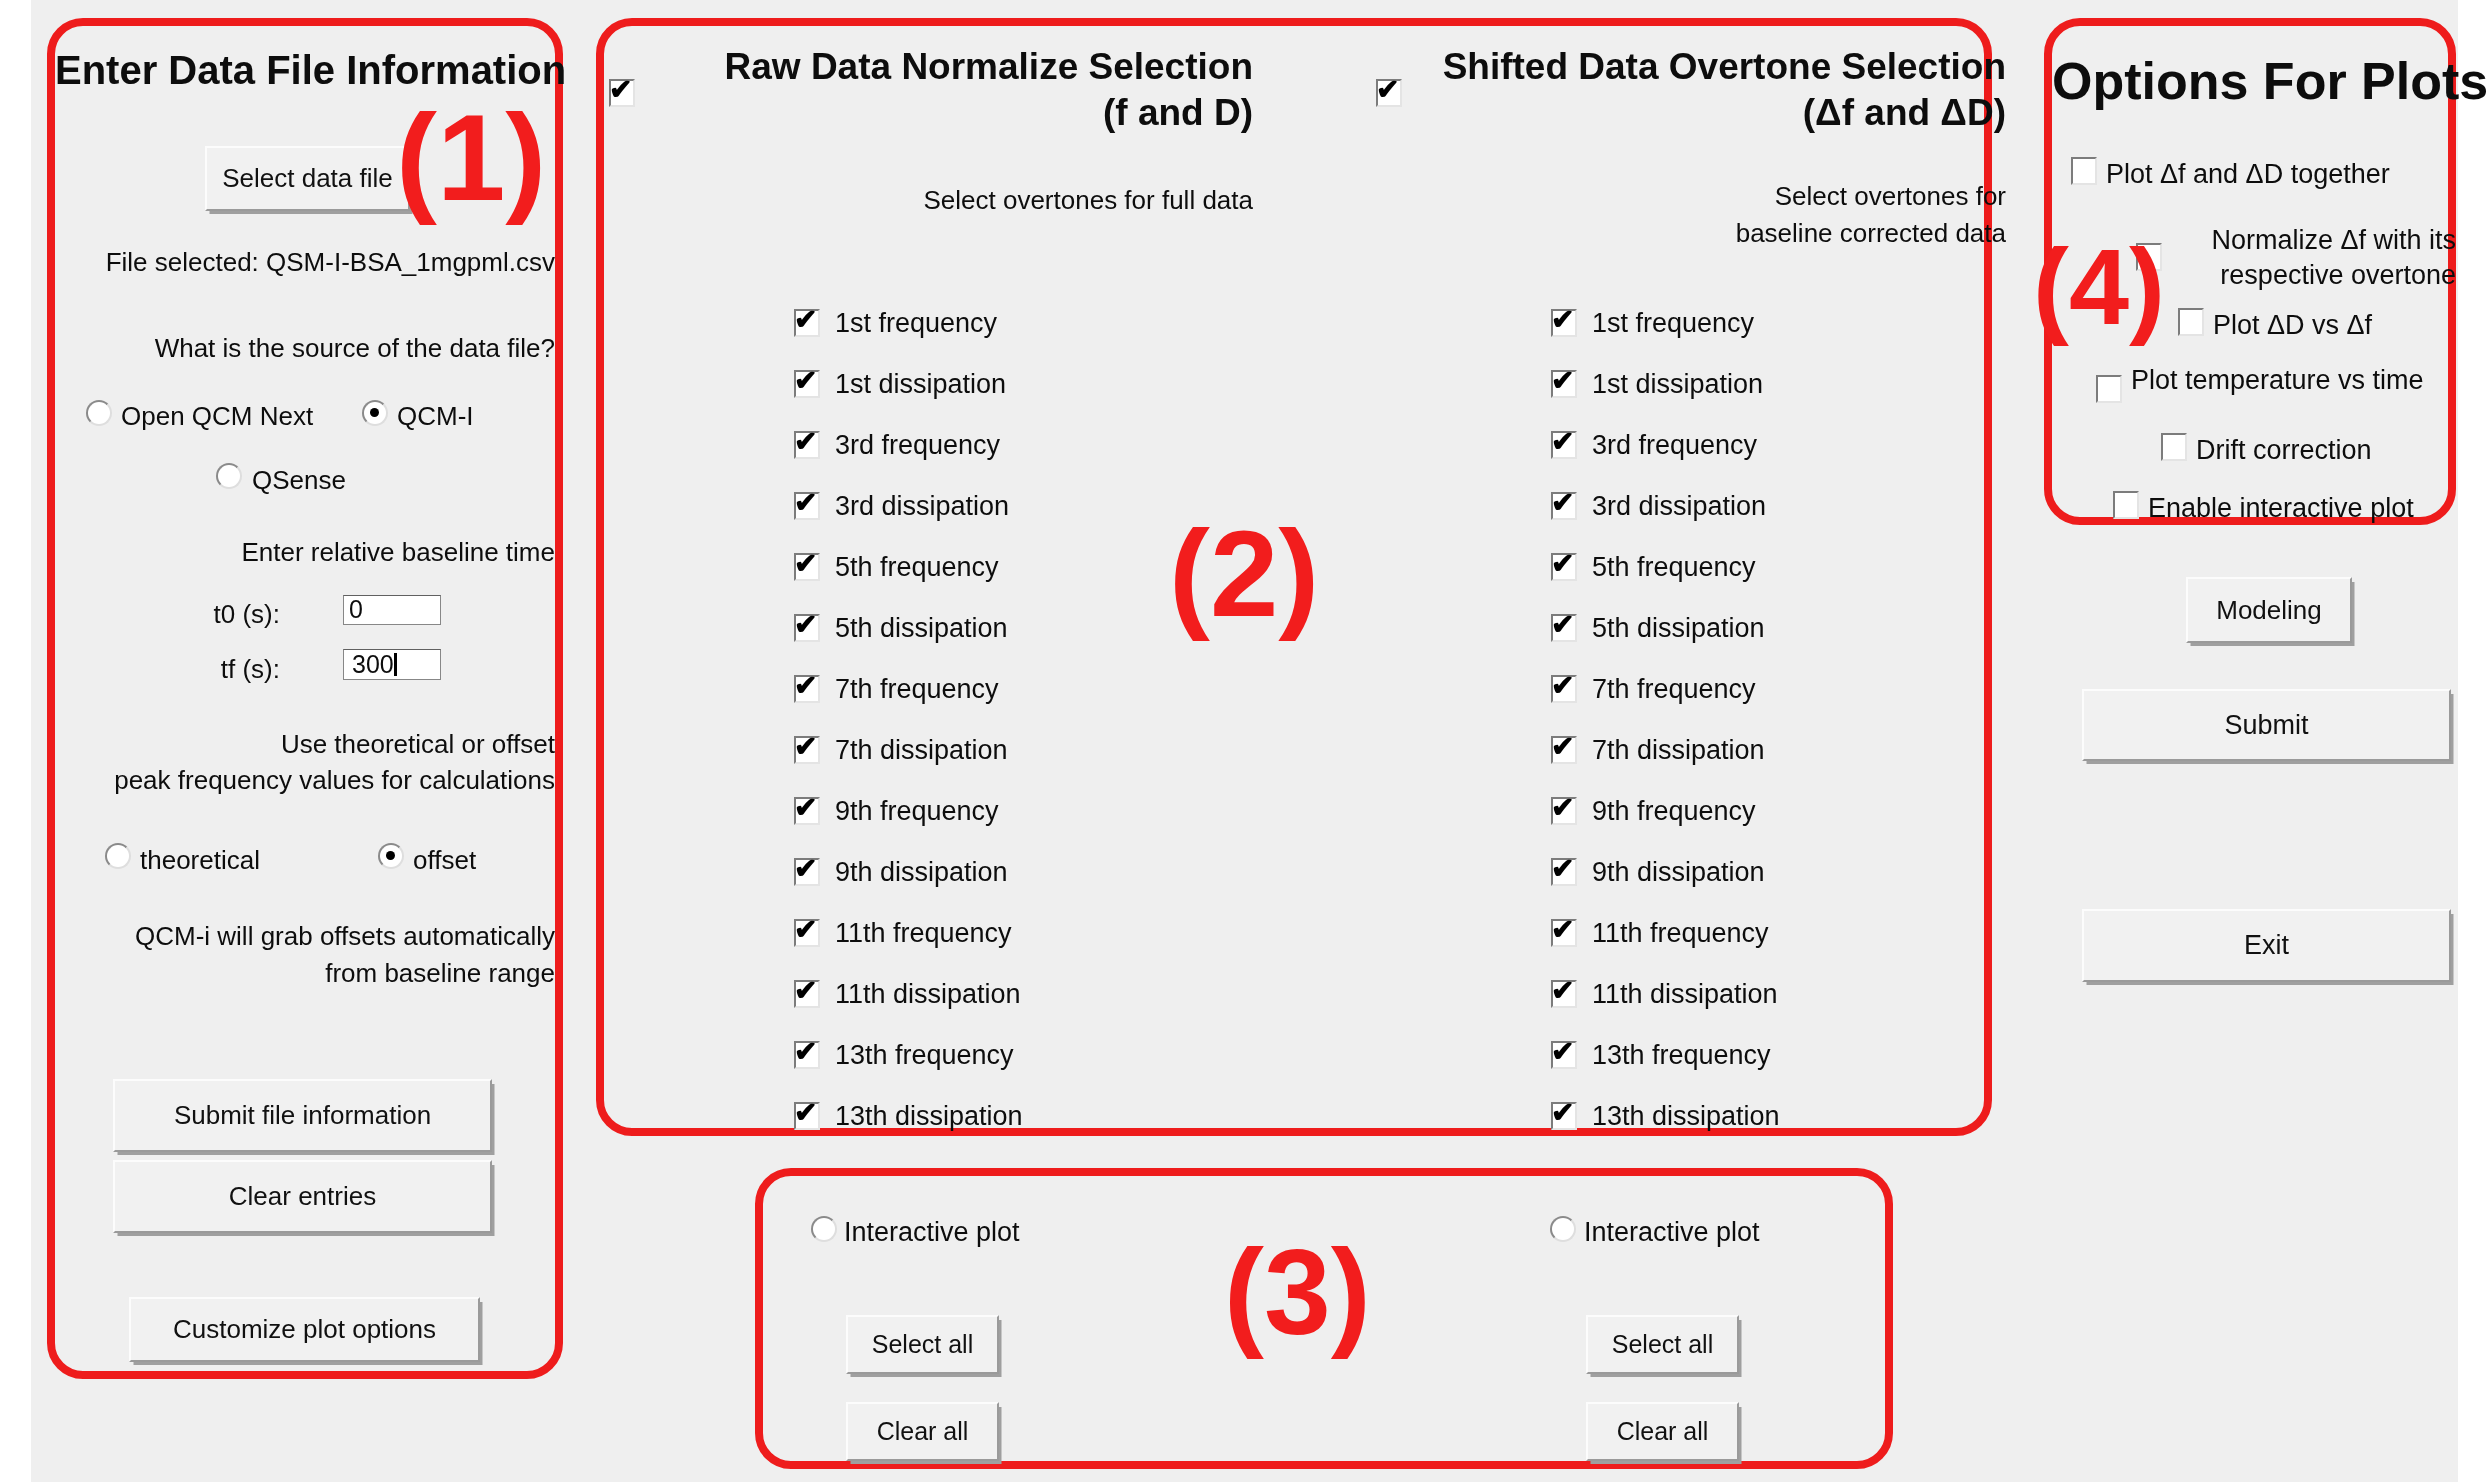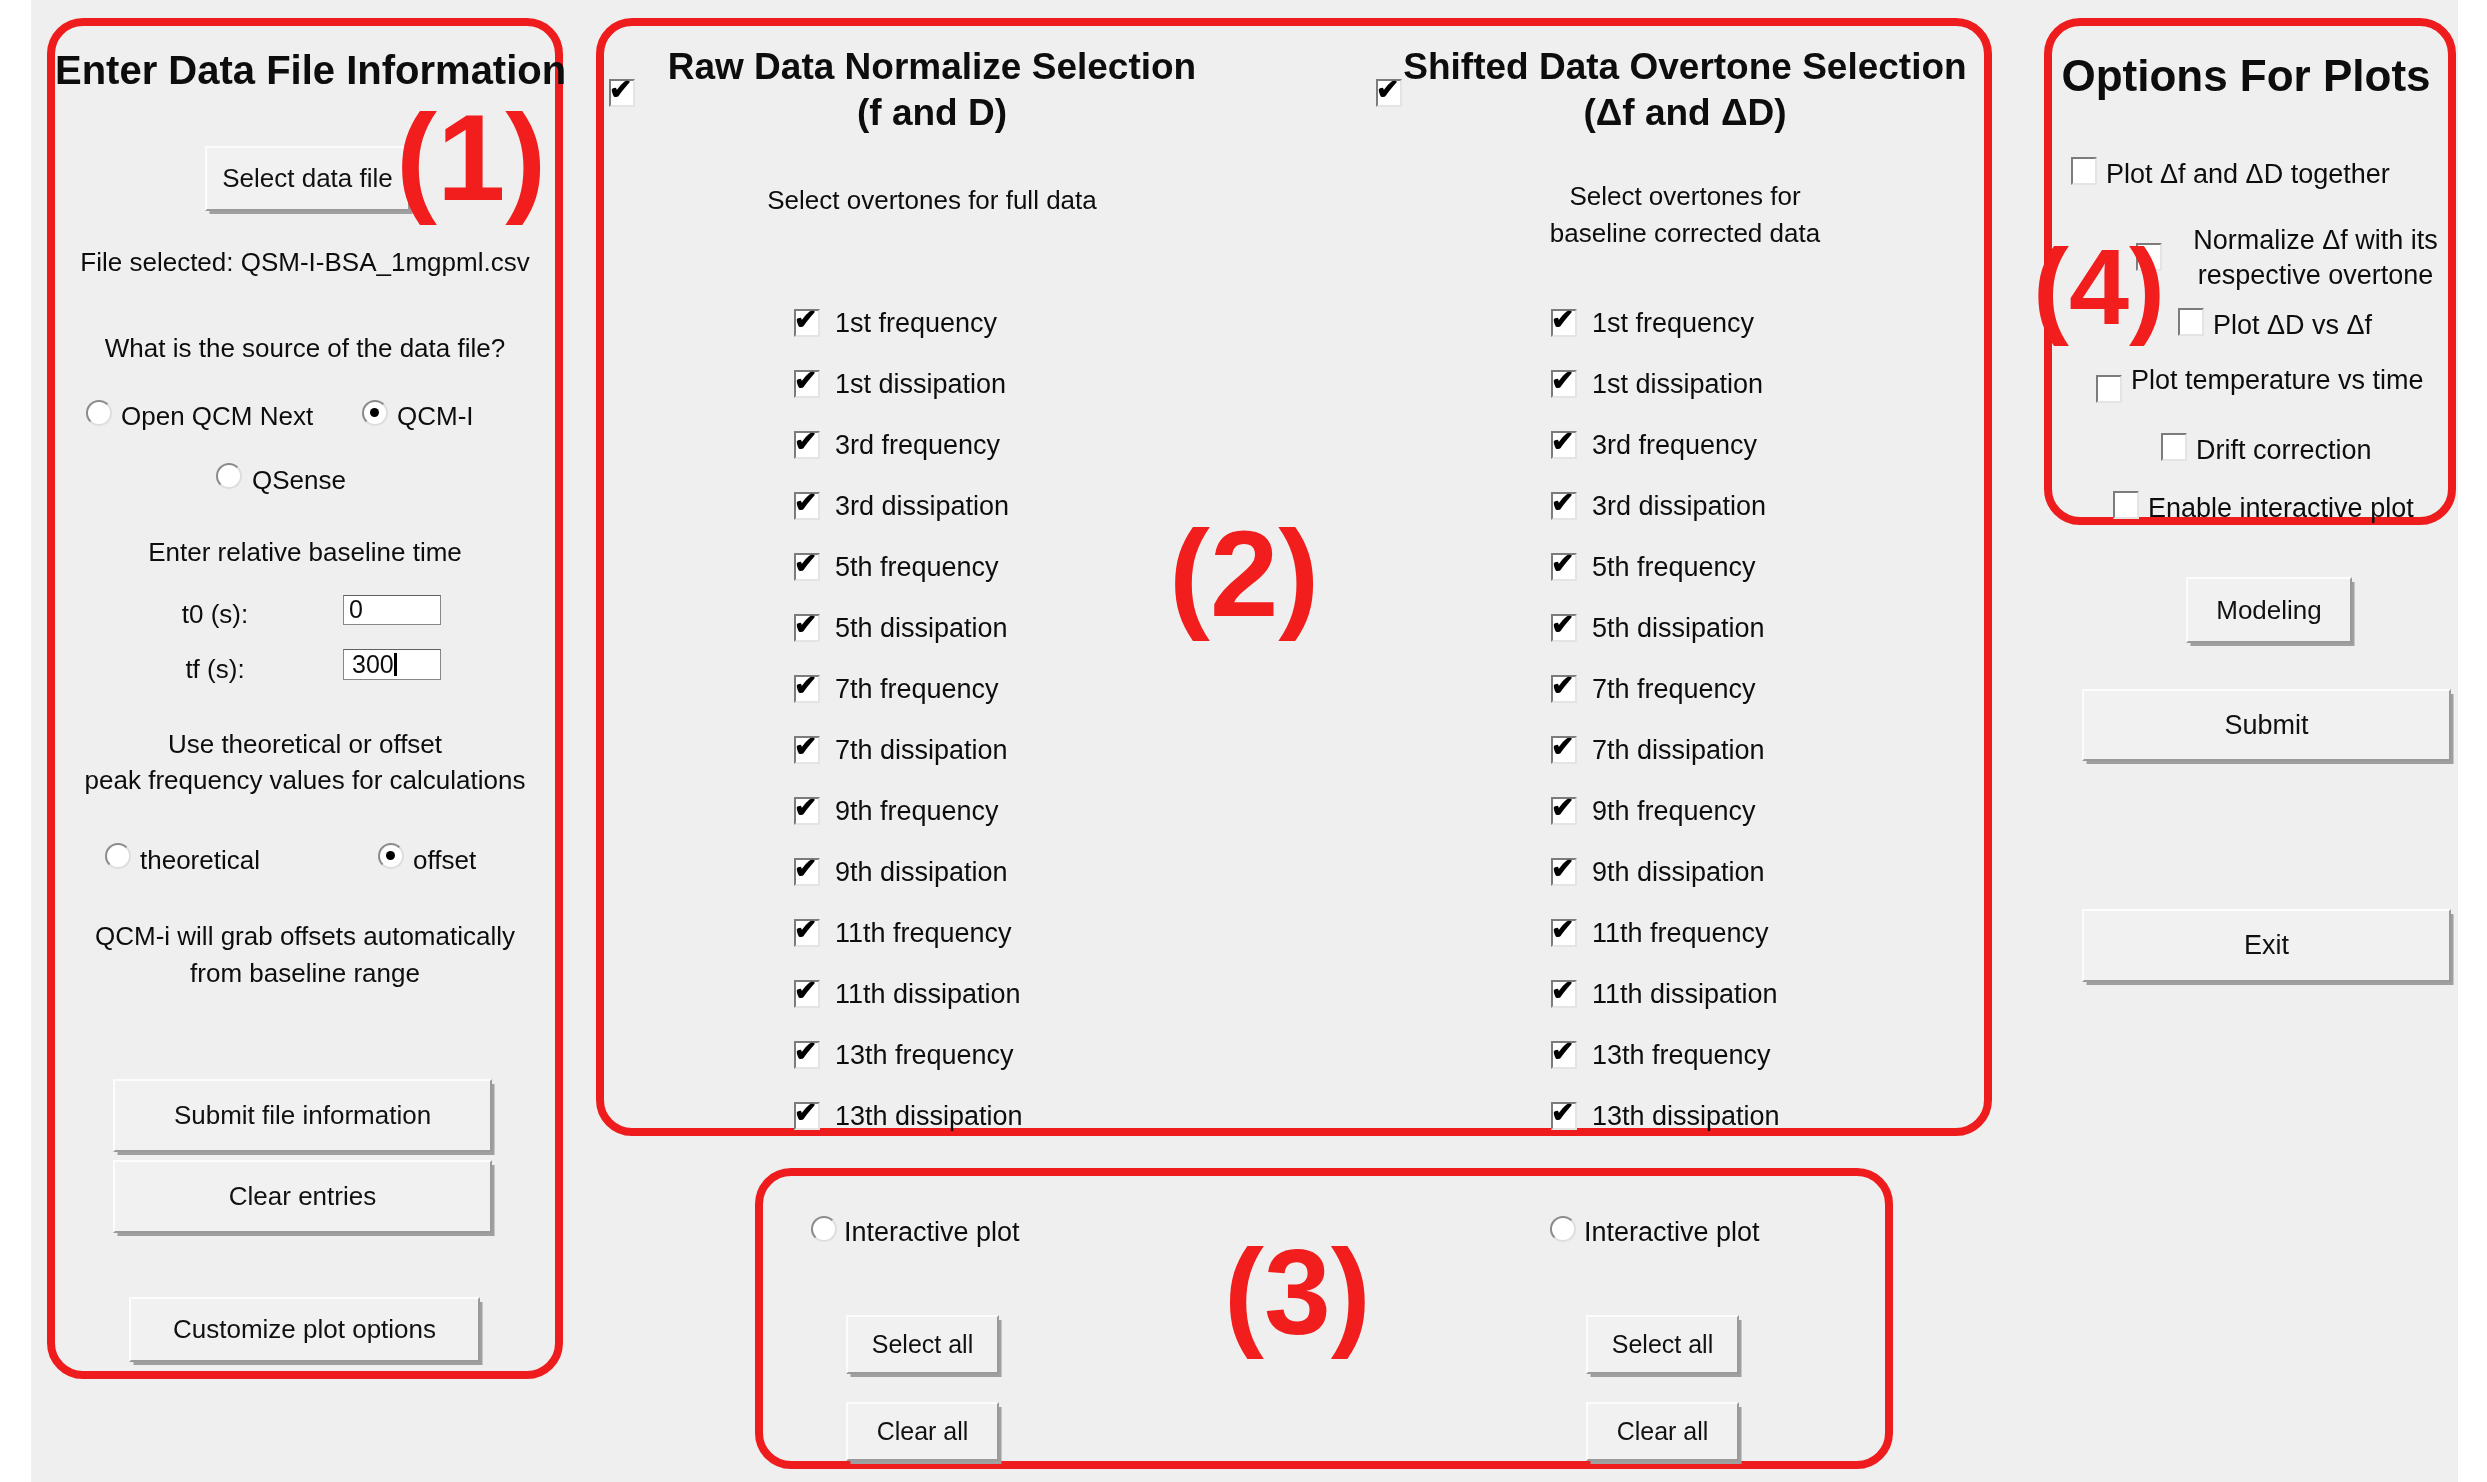--- a/index.html
+++ b/index.html
@@ -2,21 +2,21 @@
 <html style="font-size:8px"><head>
 <meta charset="utf-8">
 <style>
   html,body{margin:0;padding:0;background:#ffffff;}
   #stage{position:relative;width:2487px;height:1482px;background:#efefef;
          font-family:"Liberation Sans",sans-serif;color:#0d0d0d;overflow:hidden;}
   .edge{position:absolute;top:0;height:100%;background:#ffffff;}
   .panel{position:absolute;border:8px solid #ee1c1c;border-radius:36px;box-sizing:border-box;}
   .annot{position:absolute;color:#f21d1d;font-weight:bold;line-height:1;white-space:nowrap;}
   .hline{position:absolute;white-space:nowrap;}
-  .c{text-align:center;}
+  .c{text-align:right;}
   .b{font-weight:bold;}
   .btn{position:absolute;display:flex;align-items:center;justify-content:center;
        background:#f1f1f1;border:2px solid;border-color:#fcfcfc #9a9a9a #9a9a9a #fcfcfc;
        box-shadow:3.5px 4px 0 -1px #9f9f9f;box-sizing:border-box;font-size:26px;
        color:#111;white-space:nowrap;cursor:default;}
   .cb{position:absolute;width:26px;height:28px;background:#ffffff;border:2.5px solid;
       border-color:#7c7c7c #e4e4e4 #e4e4e4 #7c7c7c;box-sizing:border-box;}
   .cb.on::after{content:"\2714";position:absolute;top:-8px;left:-2px;font-size:28px;
       font-weight:bold;color:#000;}
   .radio{position:absolute;width:26px;height:26px;border-radius:50%;background:#ffffff;
@@ -252,21 +252,21 @@
     <div class="btn" style="left:83px;top:139px;width:153px;height:59px;font-size:25px;">Select all</div>
     <div class="btn" style="left:83px;top:226px;width:153px;height:59px;font-size:25px;">Clear all</div>
 
     <div class="radio" style="left:787px;top:40px;"></div>
     <div class="hline f54" style="left:821px;top:41px;">Interactive plot</div>
     <div class="btn" style="left:823px;top:139px;width:153px;height:59px;font-size:25px;">Select all</div>
     <div class="btn" style="left:823px;top:226px;width:153px;height:59px;font-size:25px;">Clear all</div>
   </div>
 
   <div class="panel" style="left:2044px;top:17.5px;width:412px;height:507px;">
-    <div class="hline b c" style="position:absolute;left:0;right:8px;top:25px;font-size:44px;">Options For Plots</div>
+    <div class="hline b c" style="position:absolute;left:0;right:0;top:25px;font-size:52px;">Options For Plots</div>
 
     <div class="cb" style="left:19px;top:131px;"></div>
     <div class="hline f54" style="left:54px;top:133px;">Plot Δf and ΔD together</div>
 
     <div class="cb" style="left:84px;top:217px;"></div>
     <div class="hline f54 c" style="left:123px;top:199px;width:281px;">Normalize Δf with its</div>
     <div class="hline f54 c" style="left:123px;top:234px;width:281px;">respective overtone</div>
 
     <div class="cb" style="left:126px;top:282px;"></div>
     <div class="hline f54" style="left:161px;top:284px;">Plot ΔD vs Δf</div>

